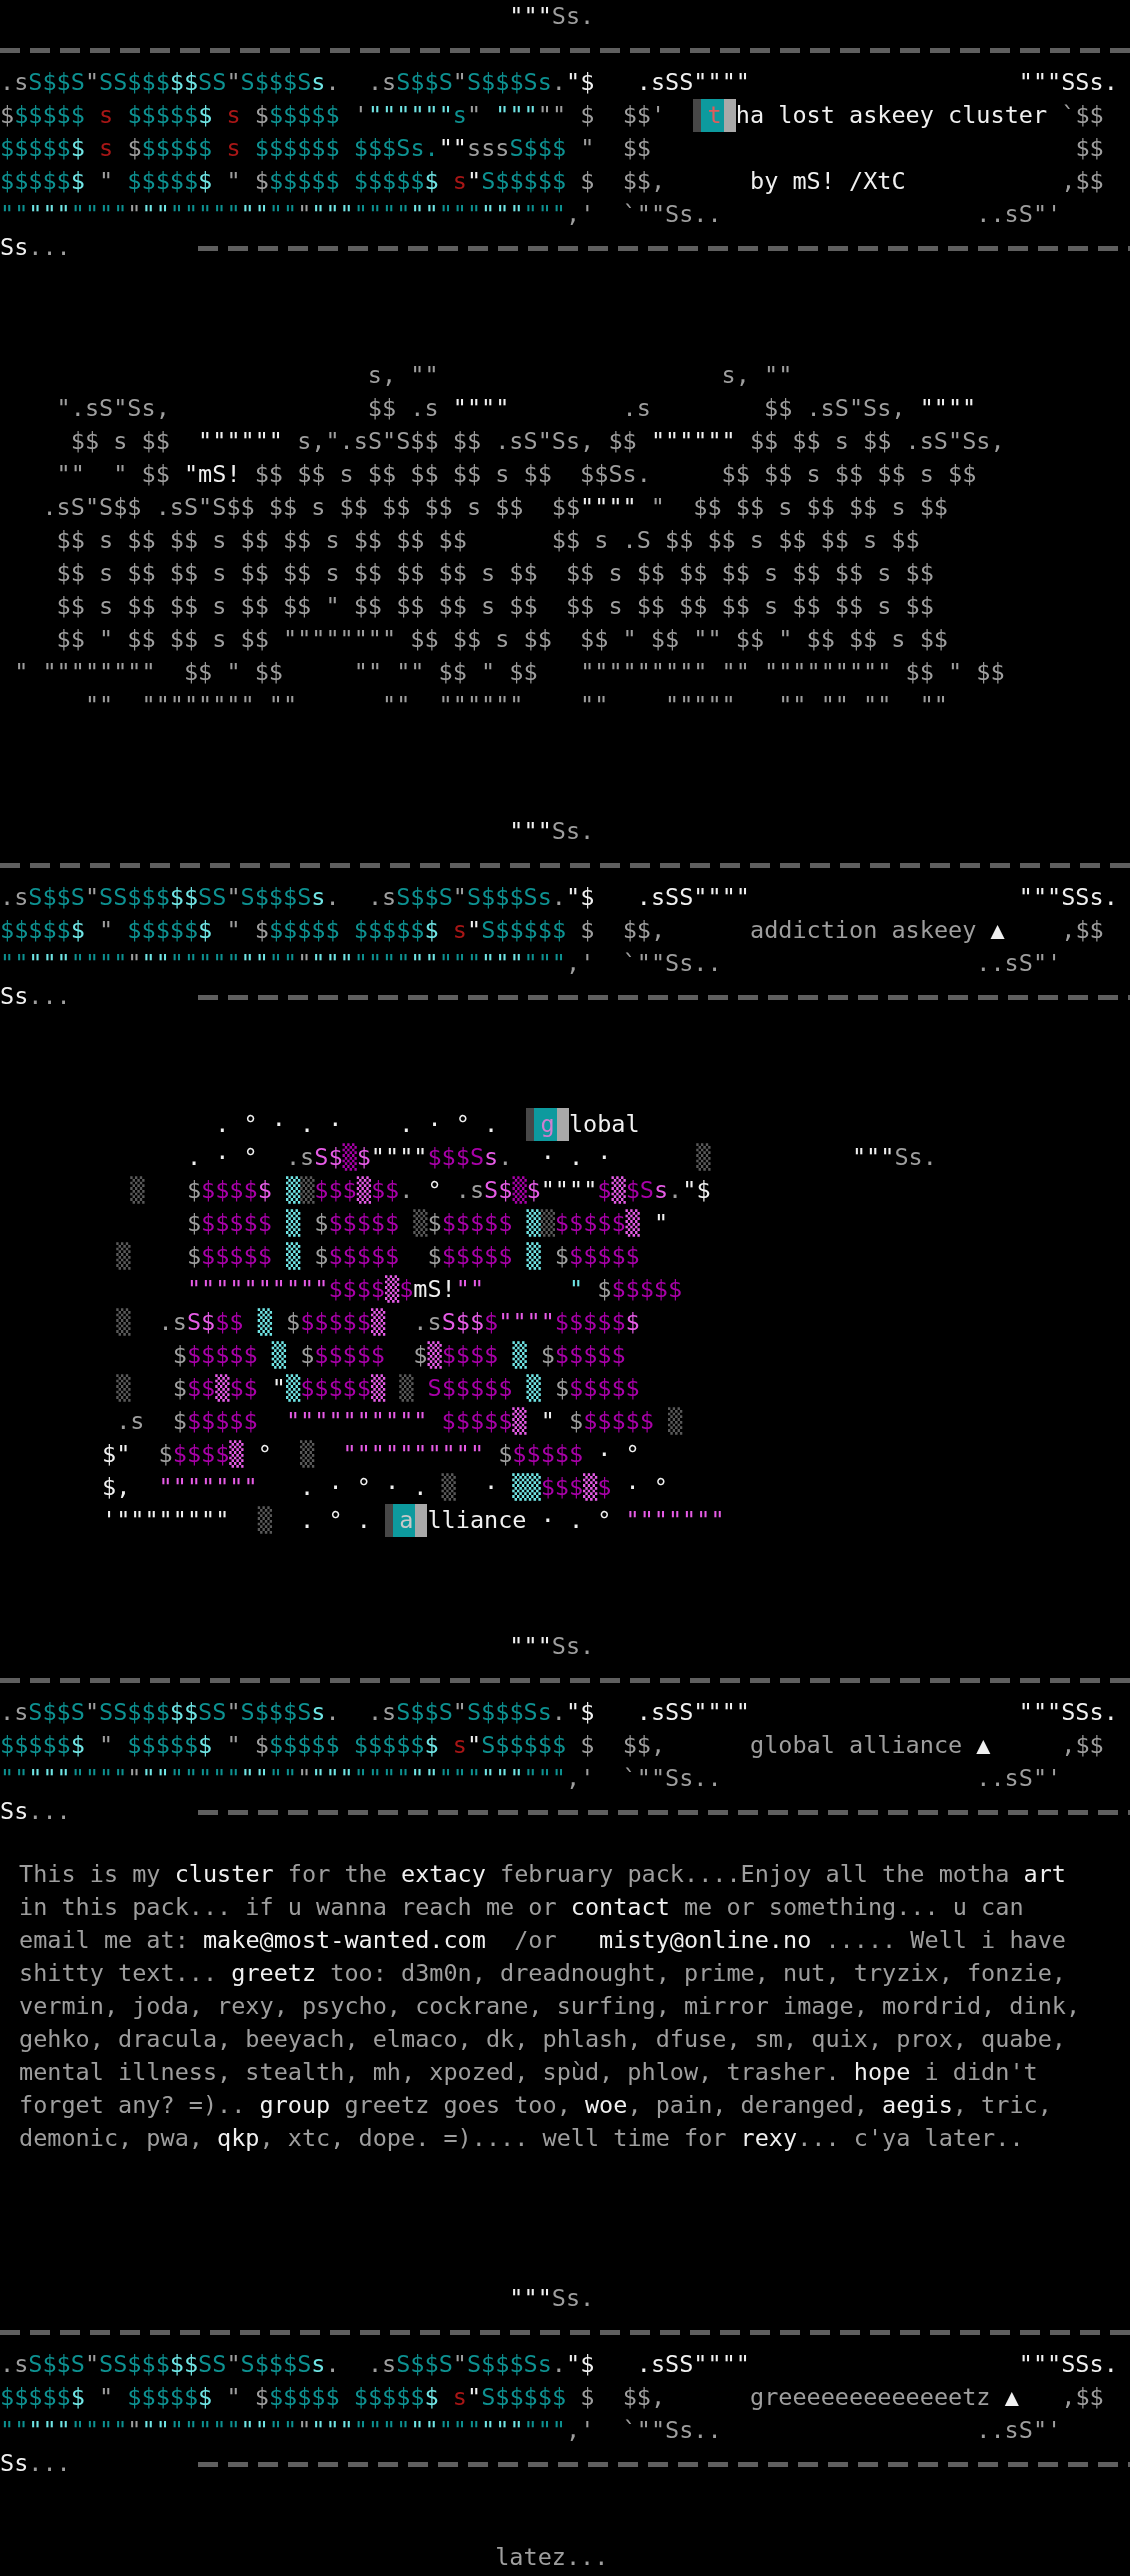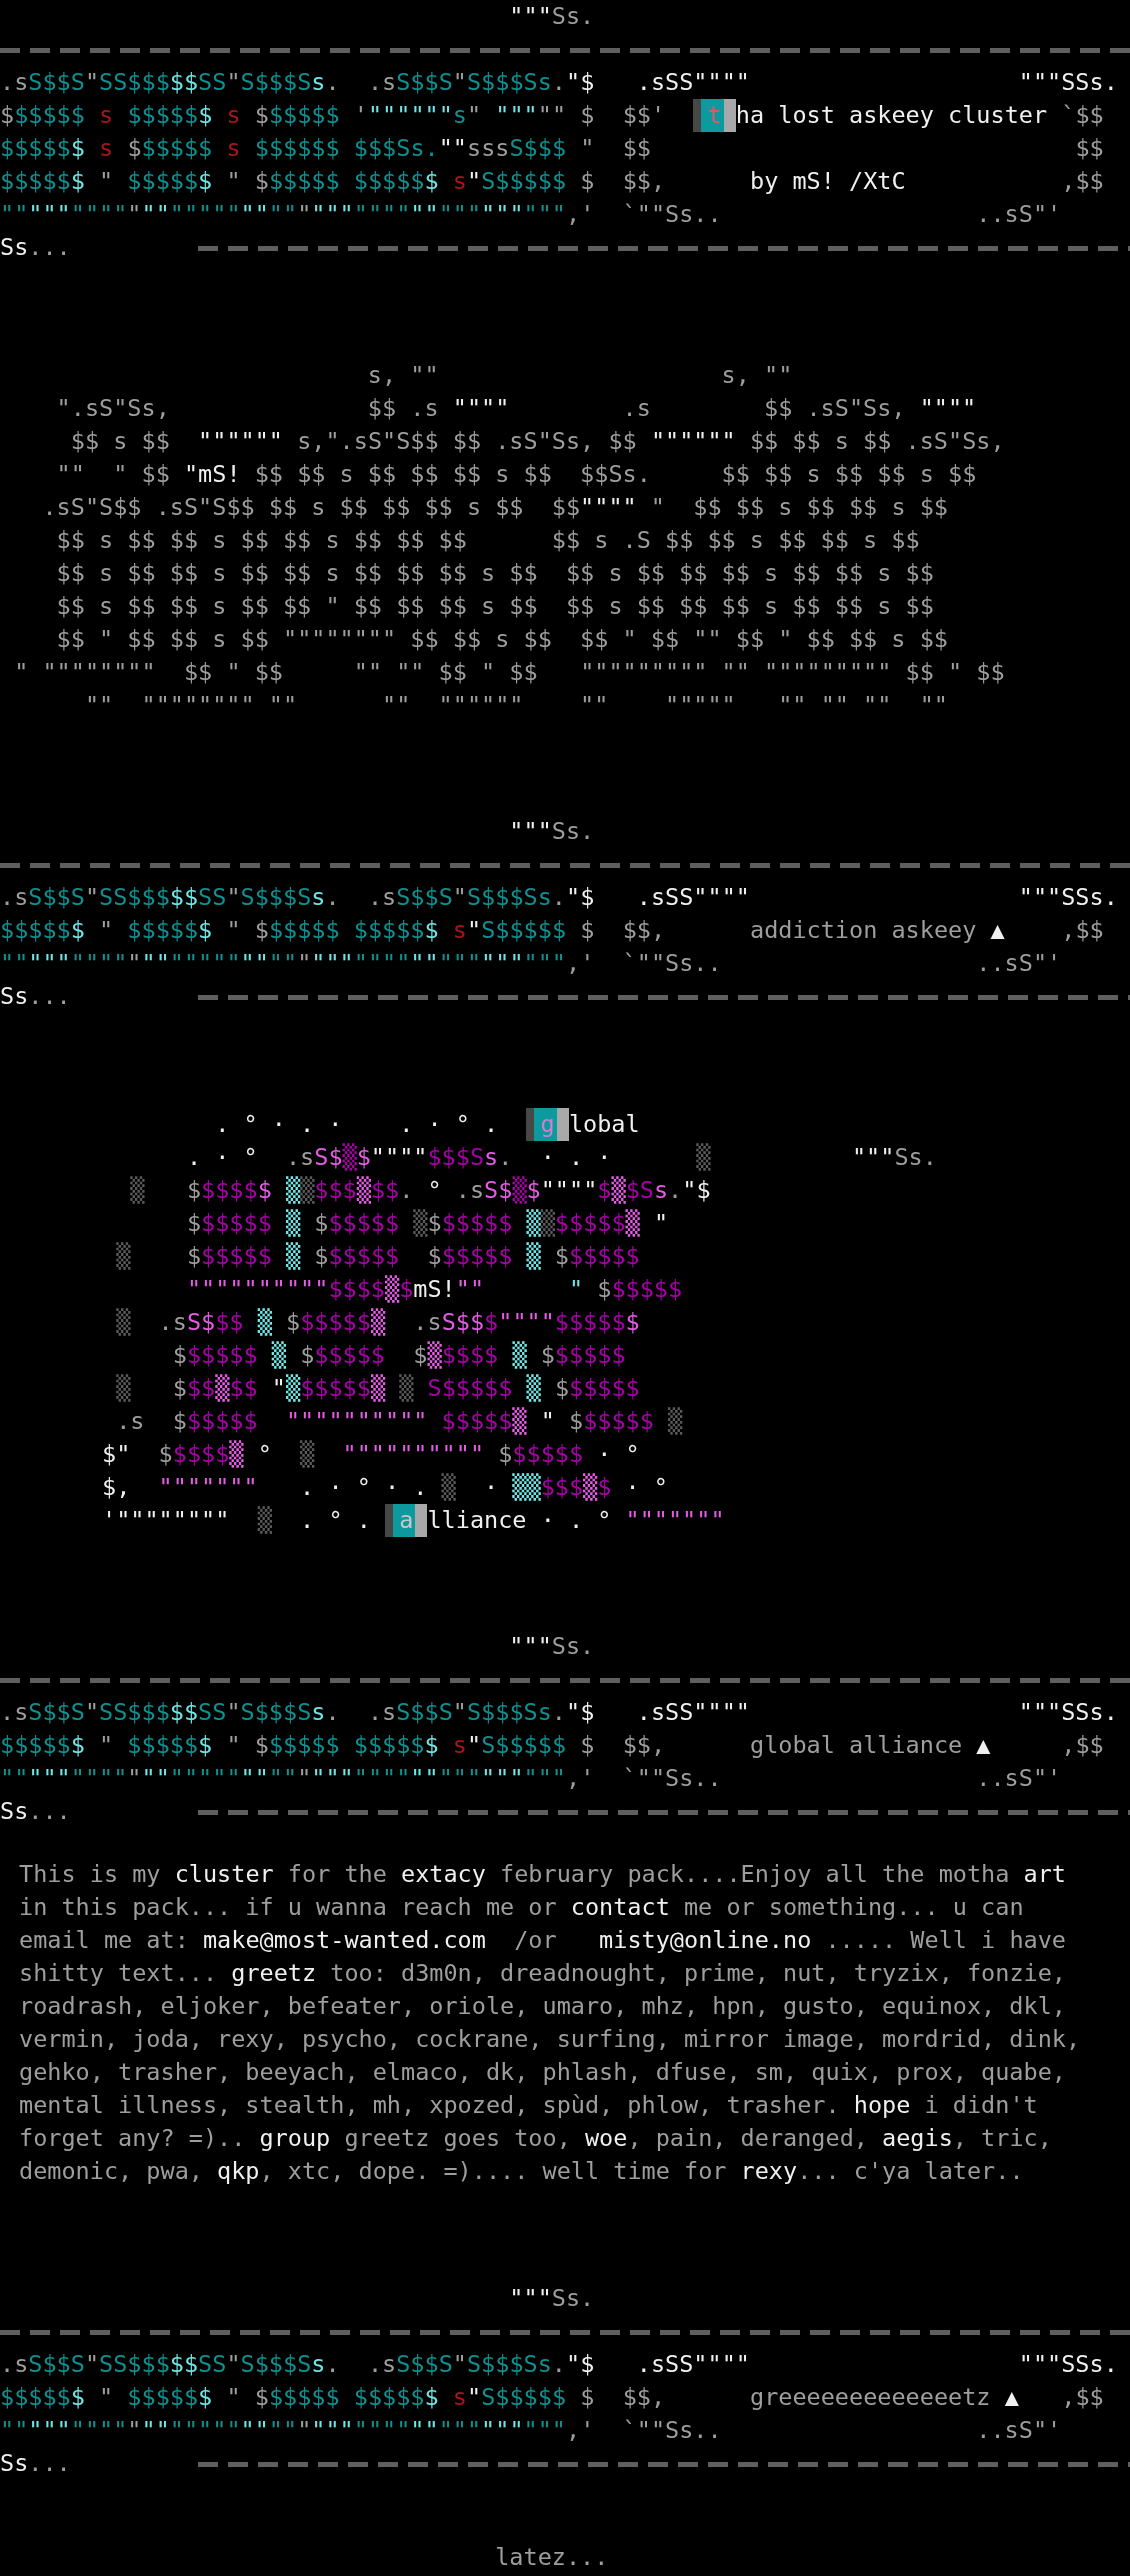--- a/index.html
+++ b/index.html
@@ -80,23 +80,22 @@
       <div class="ln"><span class="g">.s</span><span class="c">S$$S</span><span class="g">"</span><span class="c">SS$$$</span><span class="C">$$</span><span class="c">SS</span><span class="g">"</span><span class="c">S$$$S</span><span class="C">s</span><span class="g">.  </span><span class="g">.s</span><span class="c">S$$S</span><span class="g">"</span><span class="c">S$$$S</span><span class="c">s</span><span class="g">.</span><span class="w">"$</span><span class="g">   </span><span class="w">.sSS""""</span><span class="g">                   </span><span class="w">"""SSs.</span><span class="g"> </span></div>
       <div class="ln"><span class="c">$$$$$</span><span class="C">$</span><span class="g"> " </span><span class="c">$$$$$</span><span class="C">$</span><span class="g"> " </span><span class="g">$</span><span class="c">$$$$$</span><span class="g"> </span><span class="c">$$$$$</span><span class="C">$</span><span class="g"> </span><span class="r">s</span><span class="w">"</span><span class="c">S$$$$$</span><span class="g"> $  </span><span class="g">$$,</span><span class="g">      </span><span class="g">global alliance</span><span class="w"> ▲</span><span class="g">     </span><span class="g">,$$</span><span class="g">  </span></div>
       <div class="ln"><span class="c">""</span><span class="C">"""</span><span class="c">""""</span><span class="g">"</span><span class="C">""</span><span class="c">"""""</span><span class="C">""</span><span class="c">""</span><span class="g">"</span><span class="C">"""</span><span class="c">""""</span><span class="C">""</span><span class="c">"""</span><span class="C">"""</span><span class="c">"""</span><span class="g">,'</span><span class="g">  </span><span class="g">`""Ss..</span><span class="g">                  </span><span class="g">..sS"'</span><span class="g">     </span></div>
       <div class="ln"><span class="w">Ss</span><span class="g">...</span><span class="g">         </span><span class="dashrun" style="width: 66ch;"></span></div>
     </div>
   <div class="block" id="greetz-text">
       <div class="ln"><span class="g">This is my </span><span class="w">cluster</span><span class="g"> for the </span><span class="w">extacy</span><span class="g"> february pack....Enjoy all the motha </span><span class="w">art</span></div>
       <div class="ln"><span class="g">in this pack... if u wanna reach me or </span><span class="w">contact</span><span class="g"> me or something... u can</span></div>
       <div class="ln"><span class="g">email me at: </span><span class="w">make@most-wanted.com</span><span class="g">  /or   </span><span class="w">misty@online.no</span><span class="g"> ..... Well i have</span></div>
       <div class="ln"><span class="g">shitty text... </span><span class="w">greetz</span><span class="g"> too: d3m0n, dreadnought, prime, nut, tryzix, fonzie,</span></div>
-      <div class="ln"><span class="g">roadrash, eljoker, befeater, oriole, umaro, mhz, hpn, gusto, equinox, dkl,</span></div>
       <div class="ln"><span class="g">vermin, joda, rexy, psycho, cockrane, surfing, mirror image, mordrid, dink,</span></div>
-      <div class="ln"><span class="g">gehko, trasher, beeyach, elmaco, dk, phlash, dfuse, sm, quix, prox, quabe,</span></div>
+      <div class="ln"><span class="g">gehko, dracula, beeyach, elmaco, dk, phlash, dfuse, sm, quix, prox, quabe,</span></div>
       <div class="ln"><span class="g">mental illness, stealth, mh, xpozed, spùd, phlow, trasher. </span><span class="w">hope</span><span class="g"> i didn't</span></div>
       <div class="ln"><span class="g">forget any? =).. </span><span class="w">group</span><span class="g"> greetz goes too, </span><span class="w">woe</span><span class="g">, pain, deranged, </span><span class="w">aegis</span><span class="g">, tric,</span></div>
       <div class="ln"><span class="g">demonic, pwa, </span><span class="w">qkp</span><span class="g">, xtc, dope. =).... well time for </span><span class="w">rexy</span><span class="g">... c'ya later..</span></div>
     </div>
   <div class="block" id="bar-greetz">
       <div class="ln"><span class="g">                                    </span><span class="w">"""</span><span class="g">Ss.</span></div>
       <div class="ln"><span class="dashrun" style="width: 80ch;"></span></div>
       <div class="ln"><span class="g">.s</span><span class="c">S$$S</span><span class="g">"</span><span class="c">SS$$$</span><span class="C">$$</span><span class="c">SS</span><span class="g">"</span><span class="c">S$$$S</span><span class="C">s</span><span class="g">.  </span><span class="g">.s</span><span class="c">S$$S</span><span class="g">"</span><span class="c">S$$$S</span><span class="c">s</span><span class="g">.</span><span class="w">"$</span><span class="g">   </span><span class="w">.sSS""""</span><span class="g">                   </span><span class="w">"""SSs.</span><span class="g"> </span></div>
       <div class="ln"><span class="c">$$$$$</span><span class="C">$</span><span class="g"> " </span><span class="c">$$$$$</span><span class="C">$</span><span class="g"> " </span><span class="g">$</span><span class="c">$$$$$</span><span class="g"> </span><span class="c">$$$$$</span><span class="C">$</span><span class="g"> </span><span class="r">s</span><span class="w">"</span><span class="c">S$$$$$</span><span class="g"> $  </span><span class="g">$$,</span><span class="g">      </span><span class="g">greeeeeeeeeeeeetz</span><span class="w"> ▲</span><span class="g">   </span><span class="g">,$$</span><span class="g">  </span></div>
       <div class="ln"><span class="c">""</span><span class="C">"""</span><span class="c">""""</span><span class="g">"</span><span class="C">""</span><span class="c">"""""</span><span class="C">""</span><span class="c">""</span><span class="g">"</span><span class="C">"""</span><span class="c">""""</span><span class="C">""</span><span class="c">"""</span><span class="C">"""</span><span class="c">"""</span><span class="g">,'</span><span class="g">  </span><span class="g">`""Ss..</span><span class="g">                  </span><span class="g">..sS"'</span><span class="g">     </span></div>

